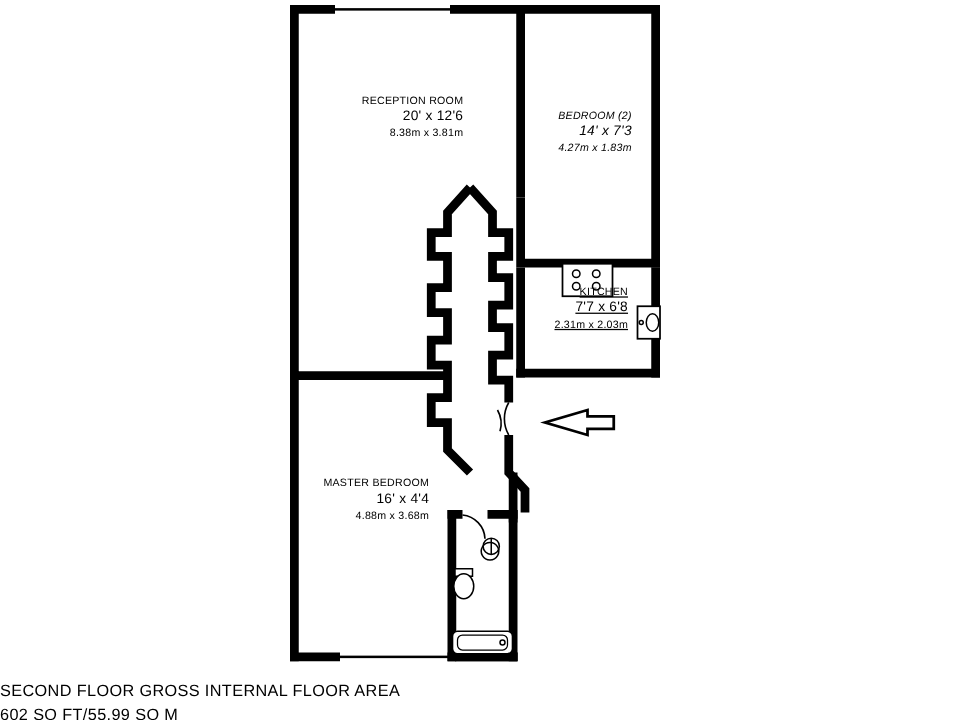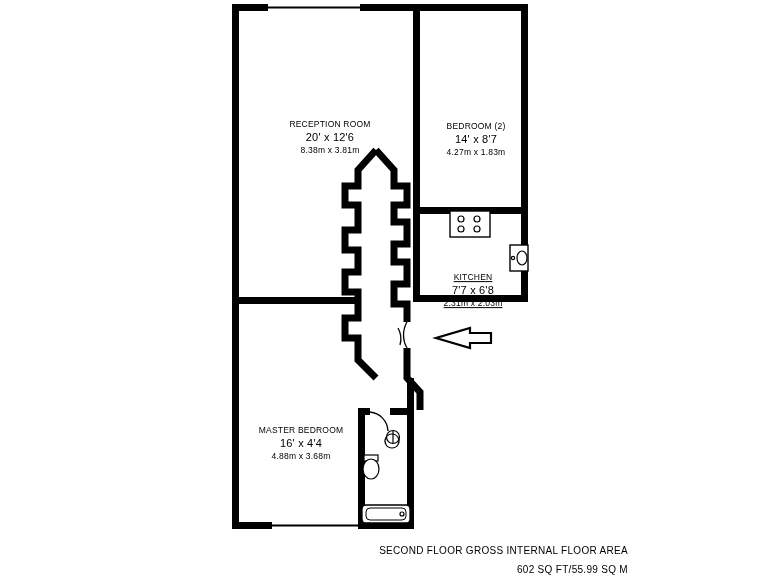--- a/index.html
+++ b/index.html
@@ -17,44 +17,43 @@
   }
   #floorplan {
     position: absolute;
     left: 0;
     top: 0;
     width: 768px;
     height: 576px;
   }
   .room-label {
     position: absolute;
-    text-align: center;
+    text-align: right;
     line-height: 1.35;
     font-size: 8.5px;
     letter-spacing: 0.2px;
     white-space: nowrap;
-    margin-top: 44px;
   }
   .room-label .rl-name {
     display: block;
     font-size: 8.5px;
   }
   .room-label .rl-imp {
     display: block;
     font-size: 11px;
   }
   .room-label .rl-met {
     display: block;
     font-size: 8.5px;
   }
   .caption {
     position: absolute;
     width: 628px;
-    text-align: right;
-    font-size: 10px;
+    text-align: left;
+    font-size: 13px;
     letter-spacing: 0.3px;
   }
   .caption.line1 { top: 545px; }
   .caption.line2 { top: 564px; }
 </style>
 </head>
 <body>
 
 <svg id="floorplan" viewBox="0 0 768 576" xmlns="http://www.w3.org/2000/svg">
 
@@ -148,23 +147,23 @@
   </g>
 
 </svg>
 
 <div class="room-label" style="left:330px; top:94px; transform:translate(-50%,-50%);">
   <span class="rl-name">RECEPTION ROOM</span>
   <span class="rl-imp">20' x 12'6</span>
   <span class="rl-met">8.38m x 3.81m</span>
 </div>
 
-<div class="room-label" style="left:476px; top:96px; transform:translate(-50%,-50%);">
+<div class="room-label" style="left:476px; top:106px; transform:translate(-50%,-50%);font-style:italic;">
   <span class="rl-name">BEDROOM (2)</span>
-  <span class="rl-imp">14' x 8'7</span>
+  <span class="rl-imp">14' x 7'3</span>
   <span class="rl-met">4.27m x 1.83m</span>
 </div>
 
 <div class="room-label" style="left:473px; top:247px; transform:translate(-50%,-50%);text-decoration:underline;">
   <span class="rl-name">KITCHEN</span>
   <span class="rl-imp">7'7 x 6'8</span>
   <span class="rl-met">2.31m x 2.03m</span>
 </div>
 
 <div class="room-label" style="left:301px; top:400px; transform:translate(-50%,-50%);">

